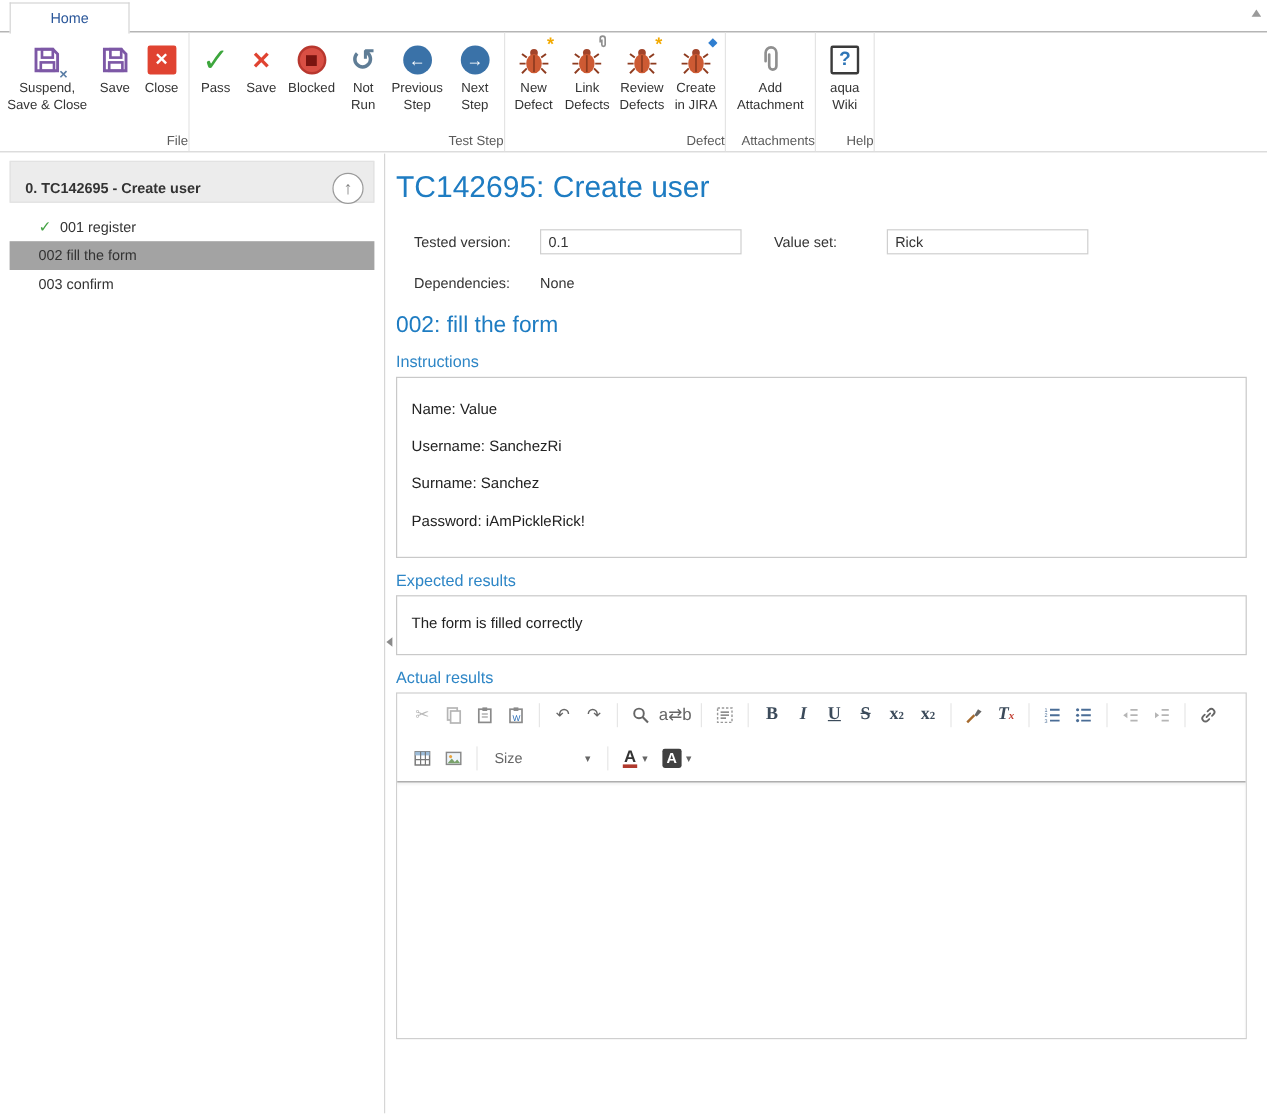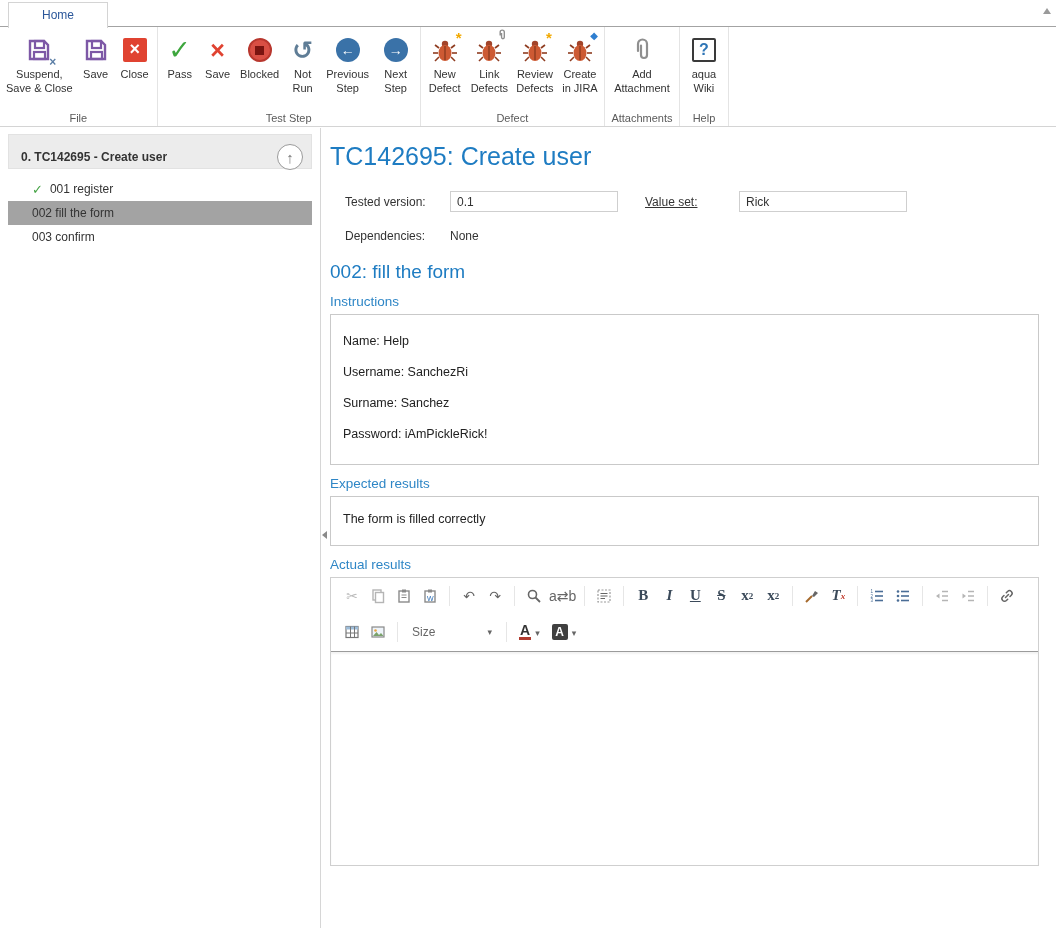--- a/index.html
+++ b/index.html
@@ -13,21 +13,21 @@
   
   .ribbon { position:absolute; top:0; left:0; right:0; height:127px; background:#fff; border-bottom:1px solid #d4d4d4; }
   .tabrow { height:27px; position:relative; border-bottom:1px solid #a3a3a3; }
   .tab {
     position:absolute; left:8px; top:2px; width:100px; height:26px; line-height:25px;
     text-align:center; font-size:12px; color:#2b579a; background:#fff;
     border:1px solid #d4d4d4; border-bottom:none; z-index:3;
   }
   .ribbon-body { display:flex; height:99px; align-items:stretch; }
   .rgroup { position:relative; border-right:1px solid #e4e4e4; padding:2px 2px 16px 2px; }
-  .rgroup-label { position:absolute; bottom:2px; left:0; right:0; text-align:center; font-size:11px; color:#5a5a5a; }
+  .rgroup-label { position:absolute; bottom:2px; left:0; right:0; text-align:right; font-size:11px; color:#5a5a5a; }
   .rbtns { display:flex; height:100%; }
   .rb-btn { display:flex; flex-direction:column; align-items:center; padding:3px 4px 0 4px; }
   .rb-ic { height:32px; display:flex; align-items:center; justify-content:center; position:relative; margin-top:2px; }
   .rb-label { font-size:11px; color:#333; text-align:center; white-space:pre-line; line-height:1.25; margin-top:2px; }
 
   .close-sq { width:24px; height:24px; background:#e04331; color:#fff; font-weight:bold; font-size:18px; line-height:23px; text-align:center; border-radius:2px; }
   .g-check { color:#3da63d; font-size:27px; font-weight:bold; line-height:1; }
   .r-x { color:#e04331; font-size:25px; font-weight:bold; line-height:1; }
   .blocked-circle { width:24px; height:24px; border-radius:50%; background:#d94f44; border:2px solid #b8372e; display:flex; align-items:center; justify-content:center; }
   .blocked-square { width:9px; height:9px; background:#7a1410; }
@@ -47,21 +47,21 @@
   .sb-item { height:24px; display:flex; align-items:center; margin:0 8px; padding-left:24px; font-size:12px; color:#333; }
   .sb-item.selected { background:#a3a3a3; }
   .sb-check { color:#44a344; font-weight:bold; margin-right:7px; font-size:13px; }
 
   
   .main { position:absolute; left:330px; top:128px; width:709px; }
   .page-title { font-size:25px; font-weight:400; color:#1e7cc2; margin:14px 0 20px 0; }
   .fields { position:relative; height:66px; margin-left:15px; font-size:12px; color:#333; }
   .f-label { position:absolute; top:4px; }
   .f-label.l1 { left:0; }
-  .f-label.l2 { left:300px;text-decoration:underline; }
+  .f-label.l2 { left:300px; }
   .f-label.l3 { left:0; top:38px; }
   .f-value { position:absolute; left:105px; top:38px; color:#333; }
   .f-input { position:absolute; top:0; width:168px; height:21px; border:1px solid #cfcfcf; font-family:inherit; font-size:12px; padding:1px 6px; color:#333; }
   .f-input.i1 { left:105px; }
   .f-input.i2 { left:394px; }
   .step-h { font-size:19px; color:#1e7cc2; font-weight:400; margin:4px 0 10px 0; }
   .sec-h { font-size:13.5px; color:#2e86c6; font-weight:400; margin:11px 0 5px 0; }
   .box { border:1px solid #c9c9c9; background:#fff; padding:2px 12px 6px 12px; font-size:12.5px; color:#222; }
   .box p { margin:17px 0; }
   .box.single p { margin:13px 0; }
@@ -330,21 +330,21 @@
     <span class="f-label l2">Value set:</span>
     <input class="f-input i2" value="Rick" style="">
     <span class="f-label l3">Dependencies:</span>
     <span class="f-value">None</span>
   </div>
 
   <div class="step-h">002: fill the form</div>
 
   <div class="sec-h">Instructions</div>
   <div class="box">
-    <p>Name: Help</p>
+    <p>Name: Value</p>
     <p>Username: SanchezRi</p>
     <p>Surname: Sanchez</p>
     <p>Password: iAmPickleRick!</p>
   </div>
 
   <div class="sec-h">Expected results</div>
   <div class="box single">
     <p>The form is filled correctly</p>
   </div>
 

